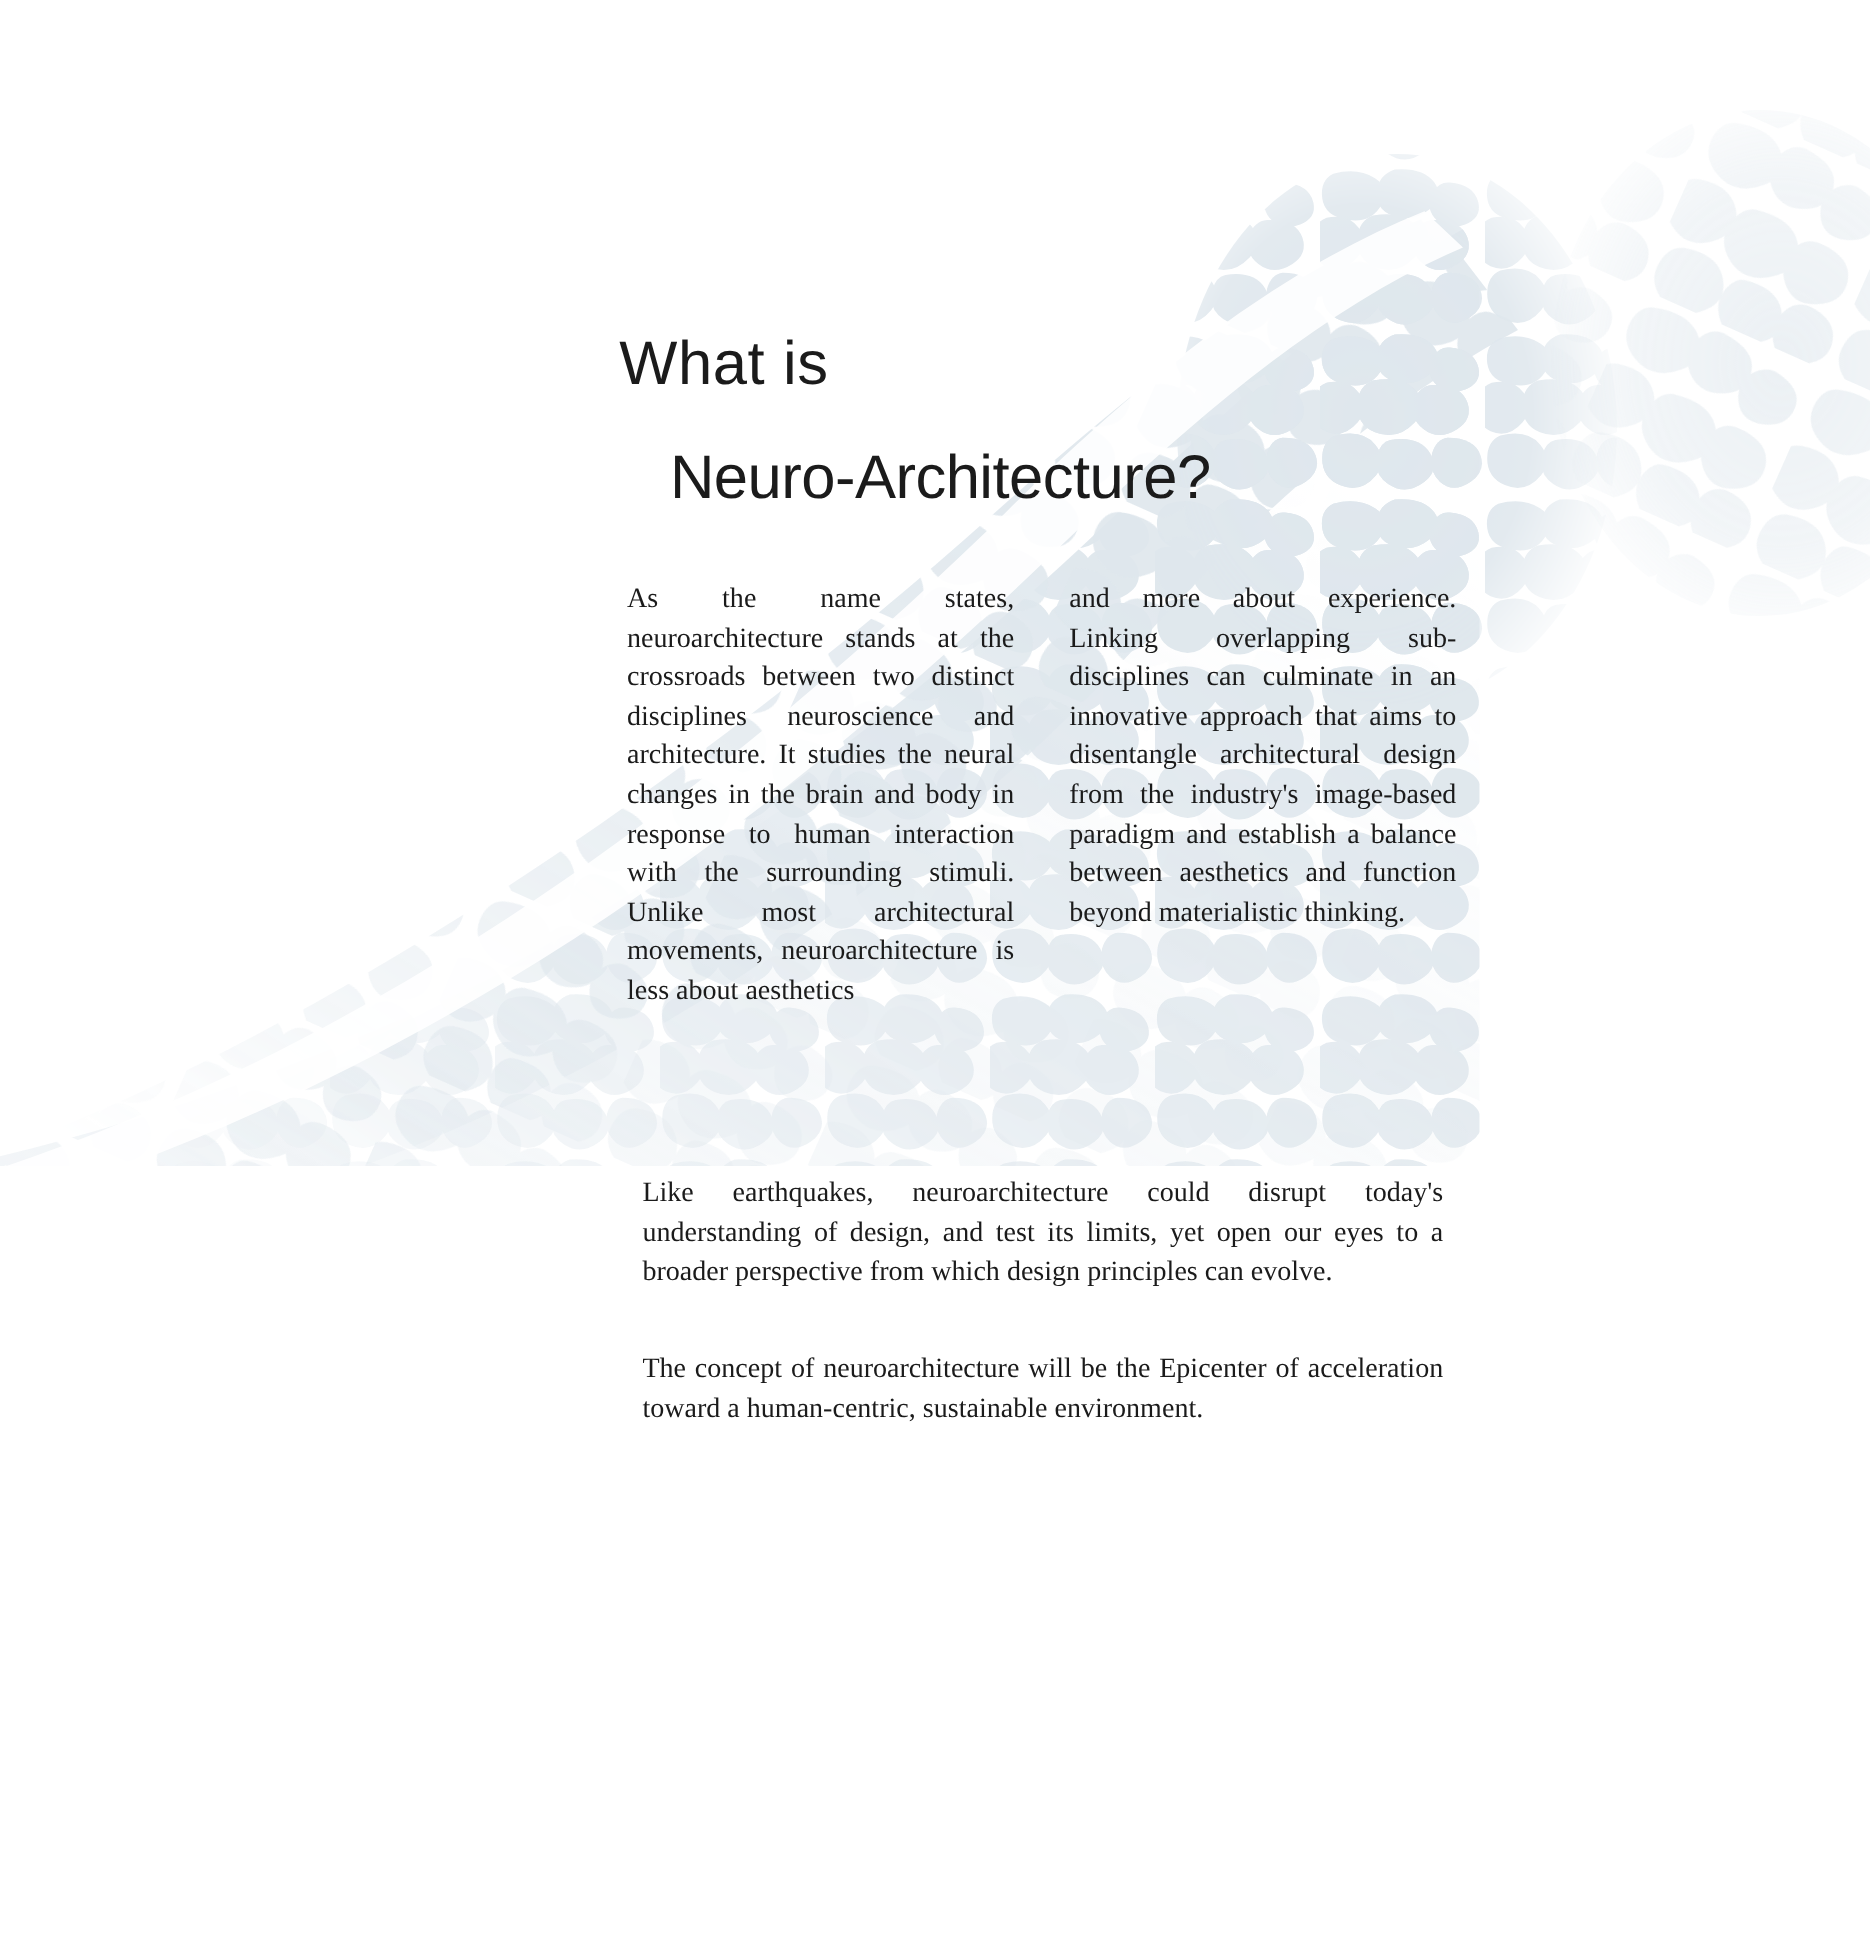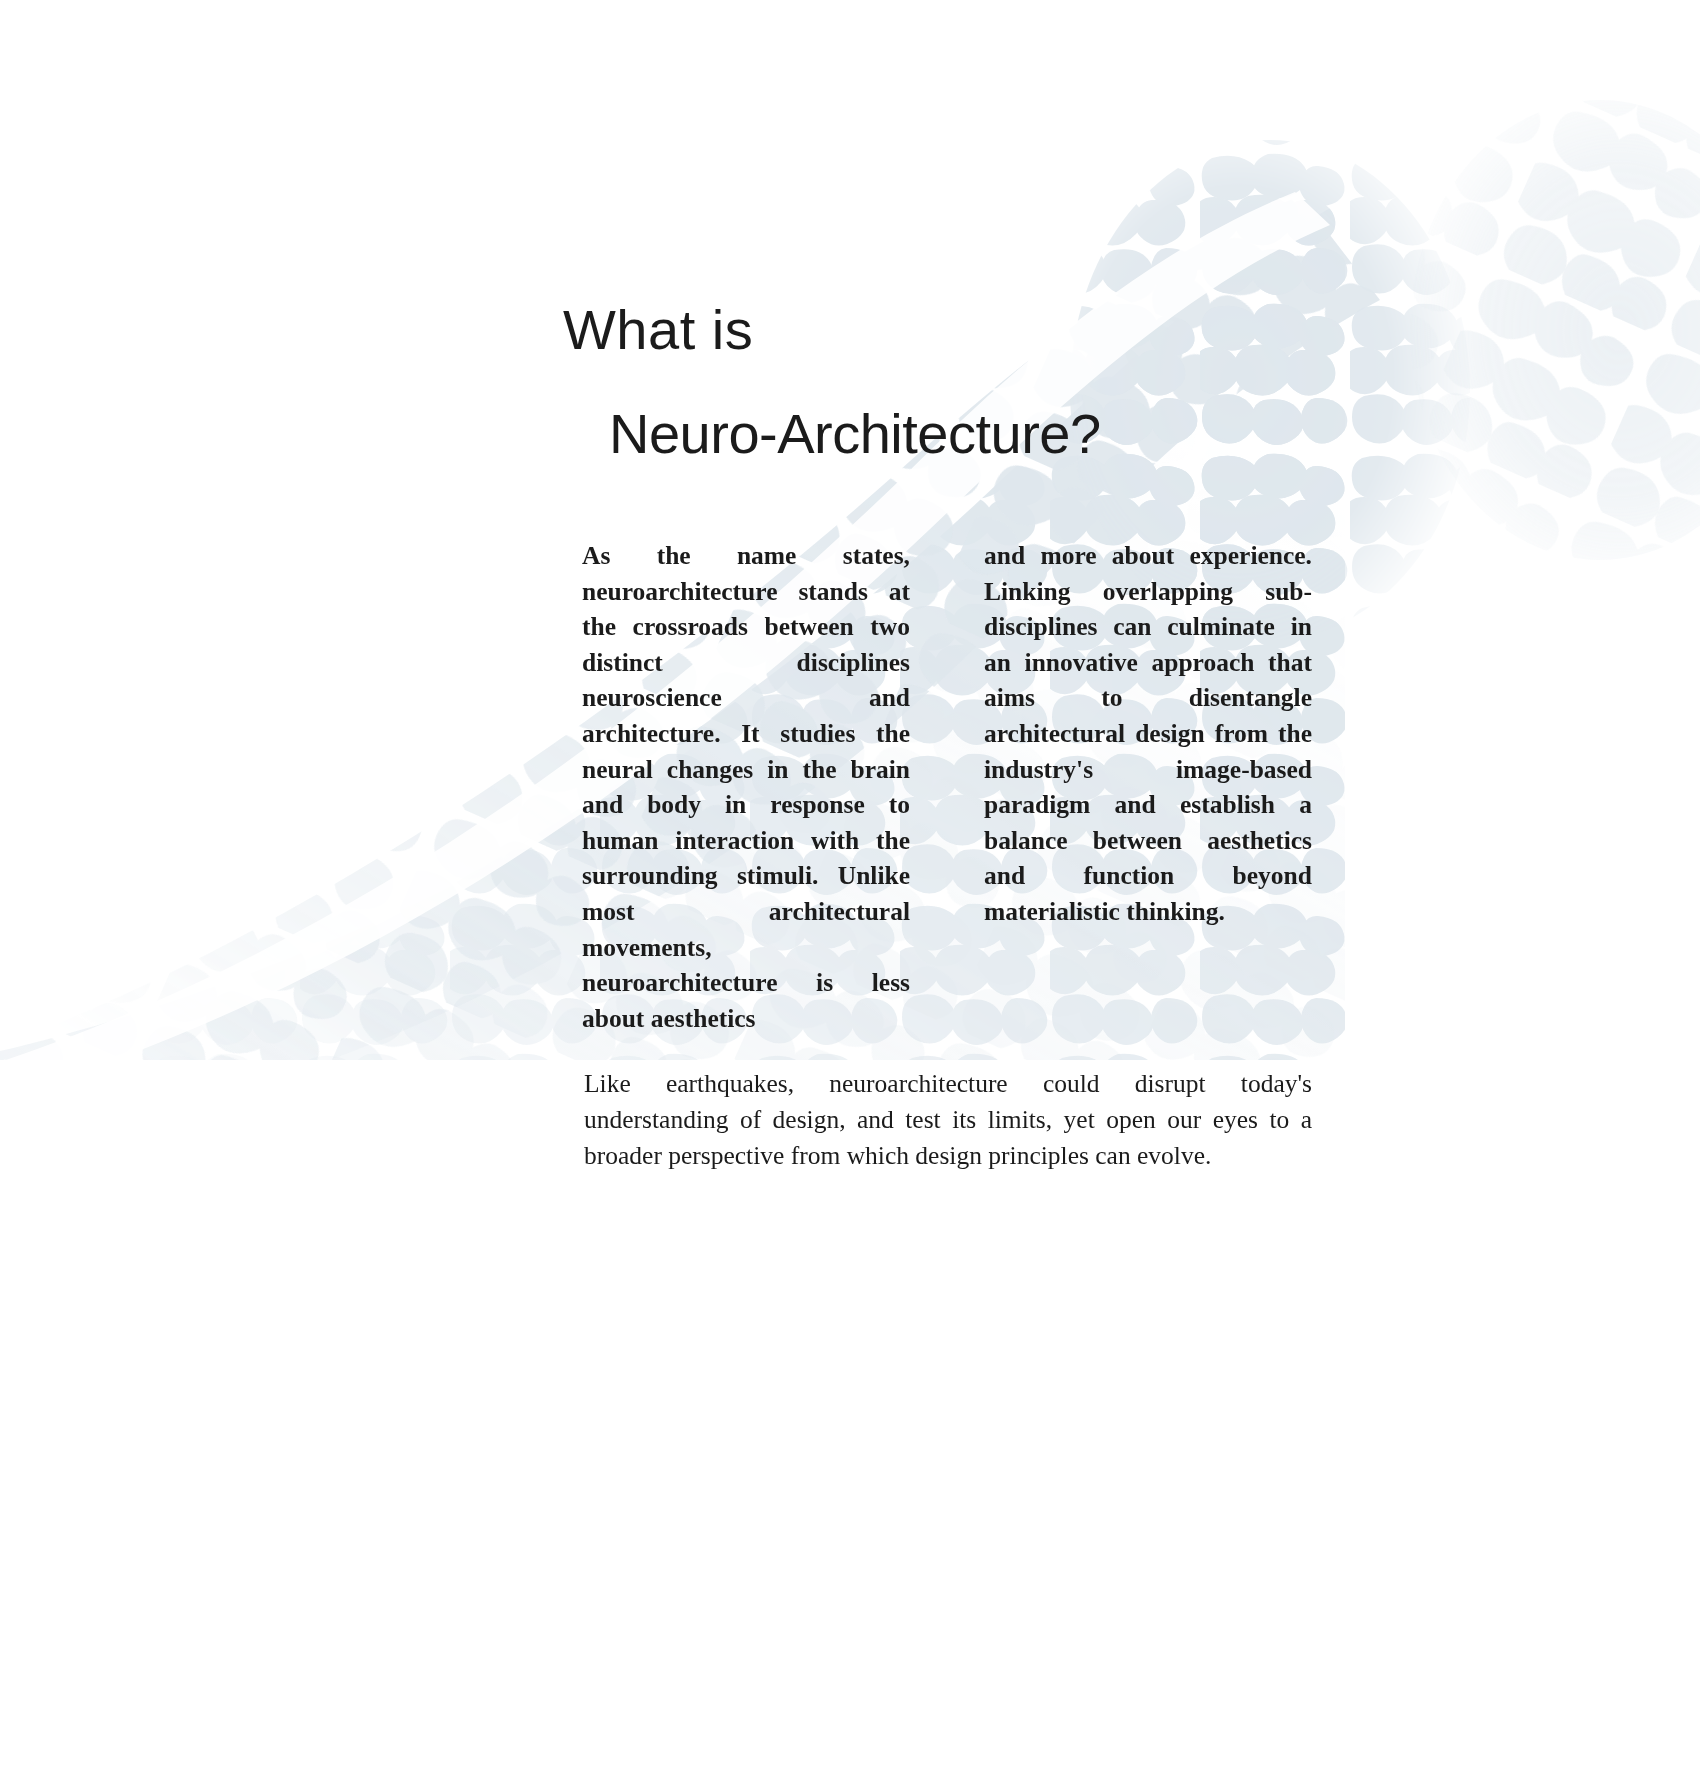--- a/index.html
+++ b/index.html
@@ -64,23 +64,22 @@
   .col {
     width: 360px;
   }
   .body-text {
     font-family: "Liberation Serif", "DejaVu Serif", serif;
     font-size: 25.5px;
     line-height: 35.6px;
     text-align: justify;
     text-justify: inter-word;
     color: #1b1b1b;
-    margin: 16px;
+    margin: 4px;
     hyphens: none;
-    font-weight: bold;
   }
   .col-left .body-text { text-align: justify; }
   .col-right .body-text { text-align: justify; }
 
   .lower-block {
     position: absolute;
     left: 568px;
     top: 1050px;
     width: 760px;
   }
@@ -239,15 +238,16 @@
     <div class="col col-left">
       <p class="body-text">As the name states, neuroarchitecture stands at the crossroads between two distinct disciplines neuroscience and architecture. It studies the neural changes in the brain and body in response to human interaction with the surrounding stimuli. Unlike most architectural movements, neuroarchitecture is less about aesthetics</p>
     </div>
     <div class="col col-right">
       <p class="body-text">and more about experience. Linking overlapping sub-disciplines can culminate in an innovative approach that aims to disentangle architectural design from the industry's image-based paradigm and establish a balance between aesthetics and function beyond materialistic thinking.</p>
     </div>
   </div>
 
   <div class="lower-block">
     <p class="para">Like earthquakes, neuroarchitecture could disrupt today's understanding of design, and test its limits, yet open our eyes to a broader perspective from which design principles can evolve.</p>
+    <p class="para last">The concept of neuroarchitecture will be the Epicenter of acceleration toward a human-centric, sustainable environment.</p>
   </div>
 
 </div>
 
 </body></html>

